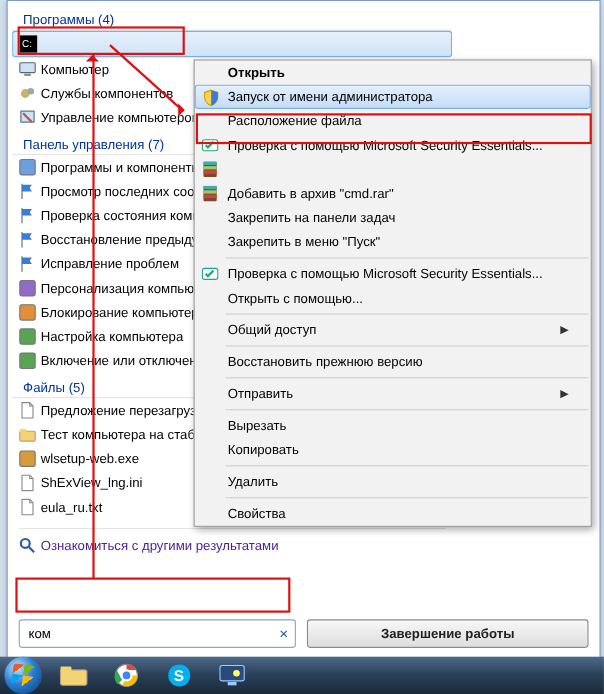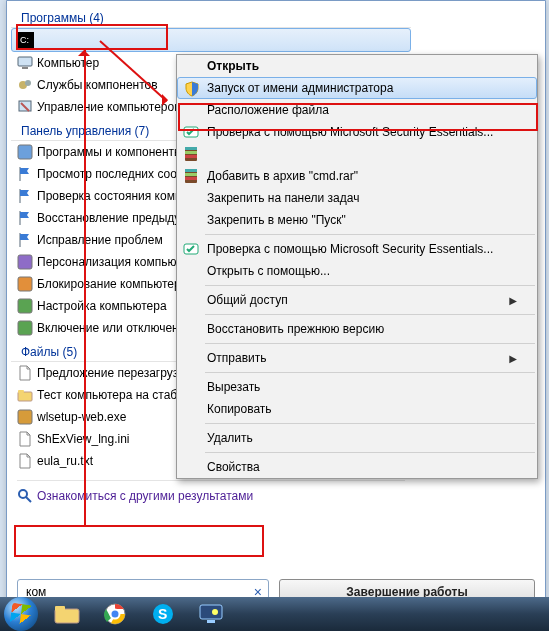--- a/index.html
+++ b/index.html
@@ -4,21 +4,21 @@
 <style>
   html,body{margin:0;padding:0;font-family:"Segoe UI",Tahoma,sans-serif;font-size:12px;background:#d7e4f2;}
   .win{position:absolute;left:6px;top:0;width:538px;height:624px;background:#fff;border:1px solid #7a9bc5;border-radius:0 0 6px 6px;box-shadow:0 0 8px rgba(0,0,0,.2);}
   .results{position:absolute;left:4px;top:4px;right:134px;bottom:64px;background:#fff;overflow:hidden;}
   .group-hdr{color:#003399;font-size:12px;padding:6px 10px 2px 10px;border-bottom:1px solid #e4e4e4;}
   .item{display:flex;align-items:center;height:22px;padding:0 6px 0 26px;position:relative;color:#000;white-space:nowrap;overflow:hidden;text-overflow:ellipsis;}
   .item .ic{position:absolute;left:6px;top:3px;width:16px;height:16px;}
   .item.sel{background:linear-gradient(#e6f0fb,#cfe3f8);border:1px solid #7ab0e8;border-radius:3px;padding-left:25px;}
   .more{color:#4c1d95;padding:8px 10px 8px 26px;position:relative;}
   .more .ic{position:absolute;left:6px;top:7px;width:16px;height:16px;}
-  .search-row{position:absolute;left:10px;bottom:20px;right:10px;display:flex;align-items:center;gap:10px;}
+  .search-row{position:absolute;left:10px;bottom:36px;right:10px;display:flex;align-items:center;gap:10px;}
   .search{flex:0 0 238px;height:24px;border:1px solid #8ba6c6;border-radius:3px;background:#fff;display:flex;align-items:center;padding:0 6px;position:relative;}
   .search input{border:none;outline:none;flex:1;font:inherit;color:#000;}
   .search .x{color:#2a5db0;font-size:14px;cursor:pointer;}
   .shutdown{flex:1;height:24px;border:1px solid #8a8a8a;border-radius:3px;background:linear-gradient(#f7f7f7,#dedede);display:flex;align-items:center;justify-content:center;color:#222;font-weight:bold;}
   .taskbar{position:absolute;left:0;right:0;bottom:0;height:34px;background:linear-gradient(#4d6a8a 0%,#2a3f56 50%,#1a2a3b 100%);display:flex;align-items:center;padding-left:4px;gap:2px;}
   .tb-btn{width:46px;height:30px;border-radius:3px;display:flex;align-items:center;justify-content:center;}
   .orb{width:34px;height:34px;border-radius:50%;background:radial-gradient(circle at 35% 30%,#bfe4ff 0%,#2a7fd4 45%,#0a3a6a 100%);position:relative;margin-right:4px;}
   .orb::after{content:"";position:absolute;left:7px;top:7px;width:20px;height:20px;background:
      linear-gradient(135deg,#f05a28 0 50%,transparent 0) top left/10px 10px no-repeat,
      linear-gradient(135deg,#7fba00 0 50%,transparent 0) top right/10px 10px no-repeat,

